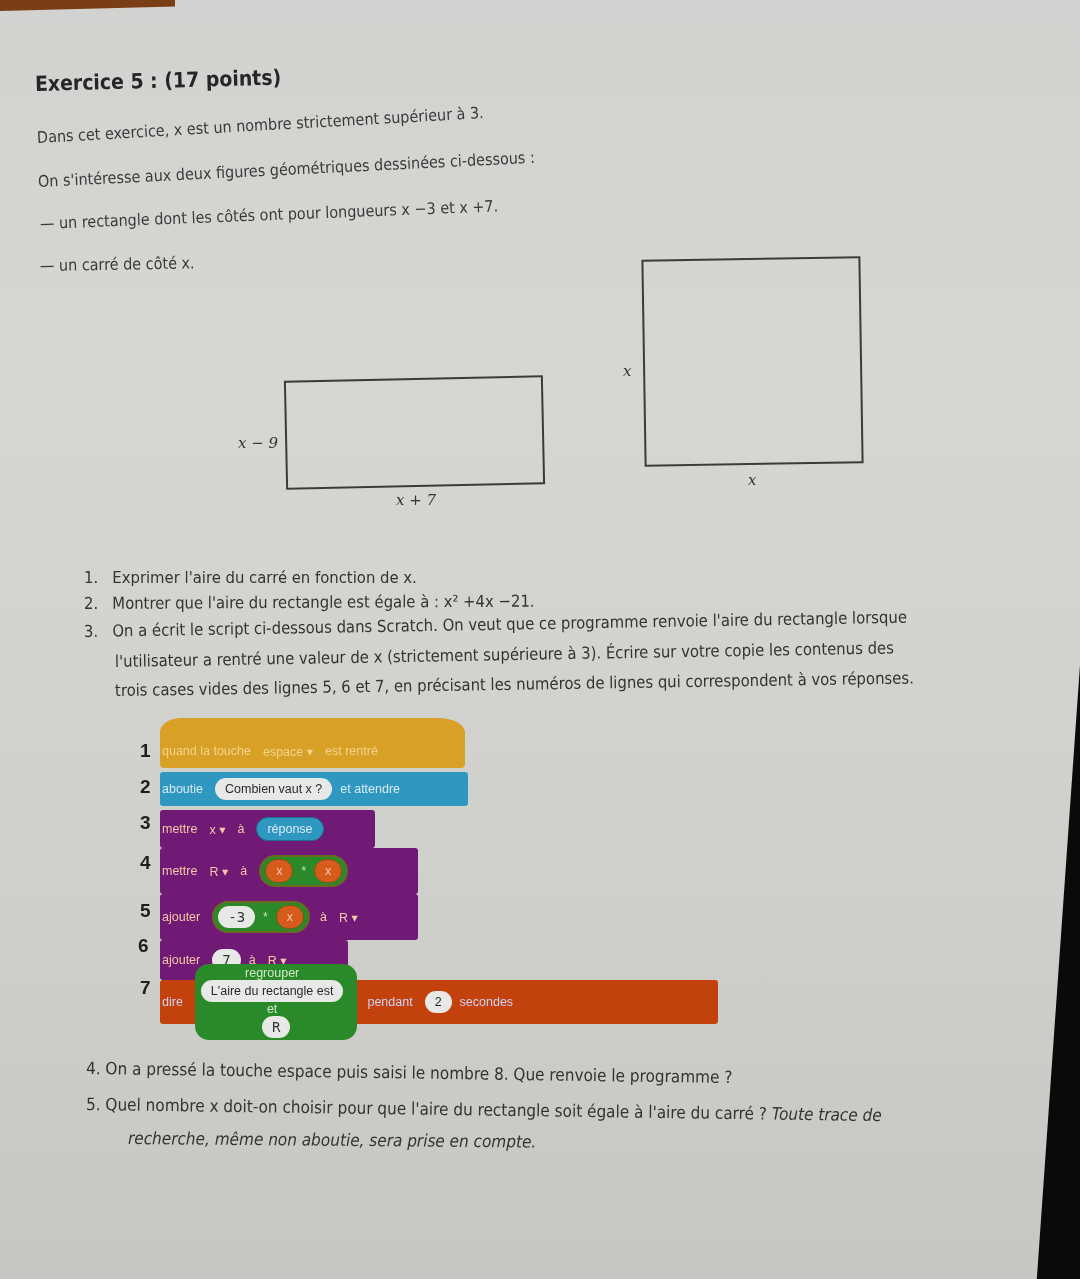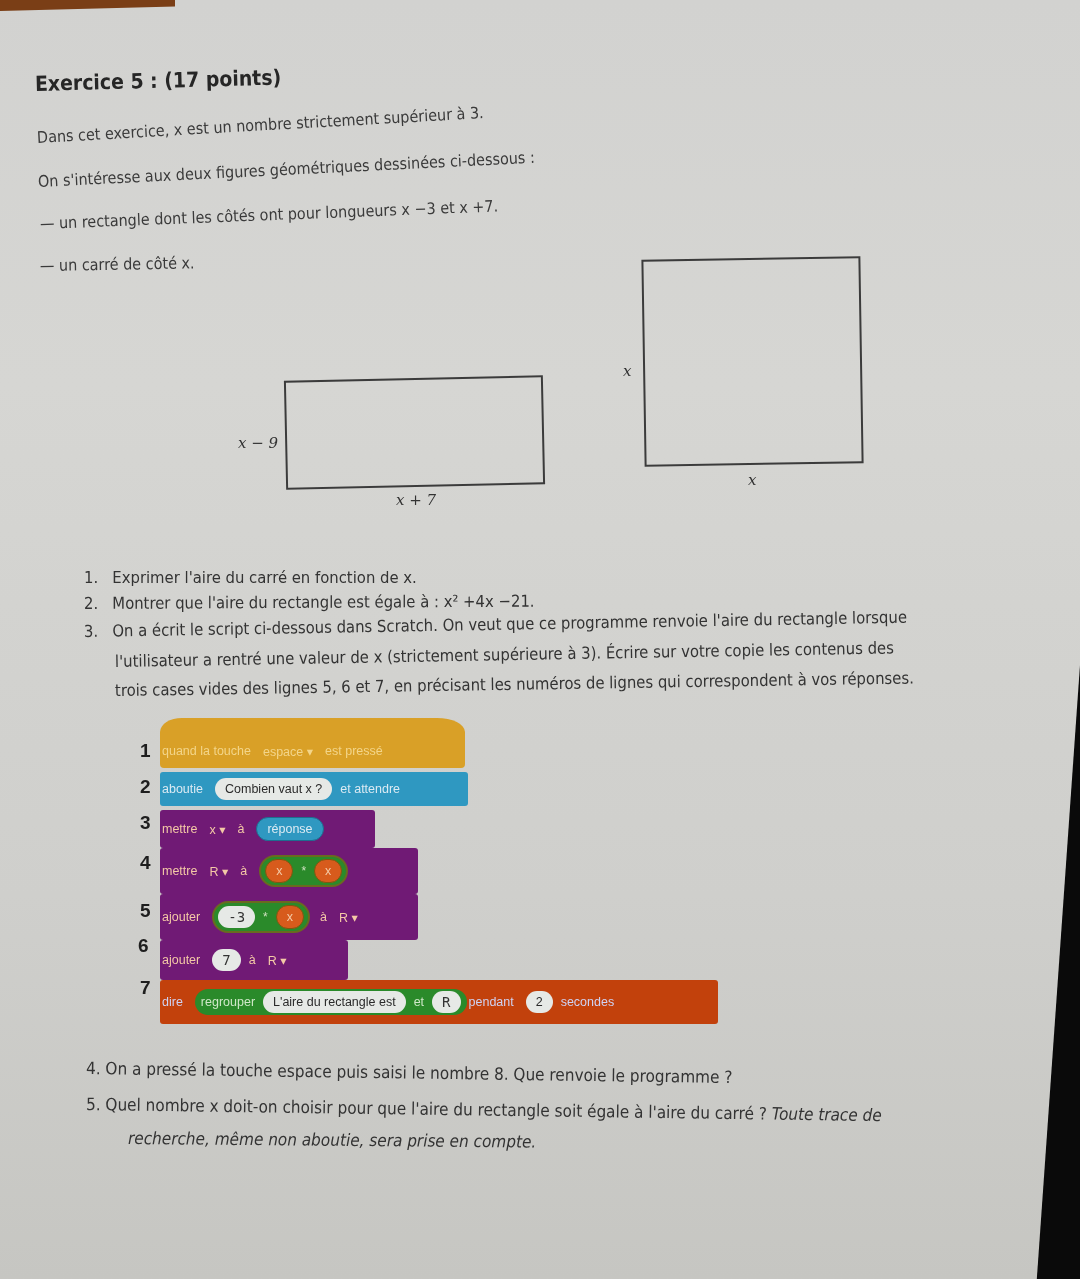--- a/index.html
+++ b/index.html
@@ -43,21 +43,21 @@
   .var { background: #701a75; color: #f4c9a6; border-radius: 3px; }
   .looks { background: #c2410c; color: #cfd3f4; border-radius: 3px; }
   .kw { margin-right: 12px; }
   .pill { display: inline-flex; align-items: center; justify-content: center; height: 22px; border-radius: 12px; padding: 0 10px; margin-right: 8px; font-size: 12.5px; }
   .pill-white { background: #e6e9e6; color: #2a2a2a; }
   .pill-blue { background: #2f98c1; color: #dcebf4; border: 1px solid #1d6e8f; }
   .op-green { background: #2a8a2a; border: 2px solid #6a6a20; border-radius: 16px; display: inline-flex; align-items: center; padding: 2px 4px; margin-right: 10px; }
   .pill-orange { background: #d75b1c; color: #f4c9a6; border: 1px solid #7a5a10; }
   .op-dot { color: #cfe0c0; margin: 0 8px; font-size: 12px; }
   .hand { font-family: "DejaVu Sans Mono", monospace; color: #333; font-size: 14px; }
-  .green-join { background: #2a8a2a; border-radius: 14px; display: inline-flex; align-items: center; padding: 2px 6px; margin-right: 2px; color: #cfe8c8; }
+  .green-join { background: #2a8a2a; border-radius: 14px; display: inline-flex; align-items: center; padding: 2px 6px; margin-right: 10px; color: #cfe8c8; flex-direction: column; }
 </style>
 </head>
 <body>
 
 <div class="page">
   <div class="topstrip"></div>
 </div>
 
 <div class="content">
   <div class="t title">Exercice 5 : (17 points)</div>
@@ -95,21 +95,21 @@
     <div class="lnum" style="left:5px;top:61px;">2</div>
     <div class="lnum" style="left:5px;top:97px;">3</div>
     <div class="lnum" style="left:5px;top:137px;">4</div>
     <div class="lnum" style="left:5px;top:185px;">5</div>
     <div class="lnum" style="left:3px;top:220px;">6</div>
     <div class="lnum" style="left:5px;top:262px;">7</div>
 
     <div class="blk hat" style="left:25px;top:3px;width:305px;height:50px;padding-top:16px;">
       <span class="kw">quand la touche</span>
       <span class="kw">espace ▾</span>
-      <span class="kw">est pressé</span>
+      <span class="kw">est rentré</span>
     </div>
 
     <div class="blk sense" style="left:25px;top:57px;width:308px;height:34px;">
       <span class="kw">aboutie</span>
       <span class="pill pill-white">Combien vaut x ?</span>
       <span class="kw">et attendre</span>
     </div>
 
     <div class="blk var" style="left:25px;top:95px;width:215px;height:38px;">
       <span class="kw">mettre</span>

